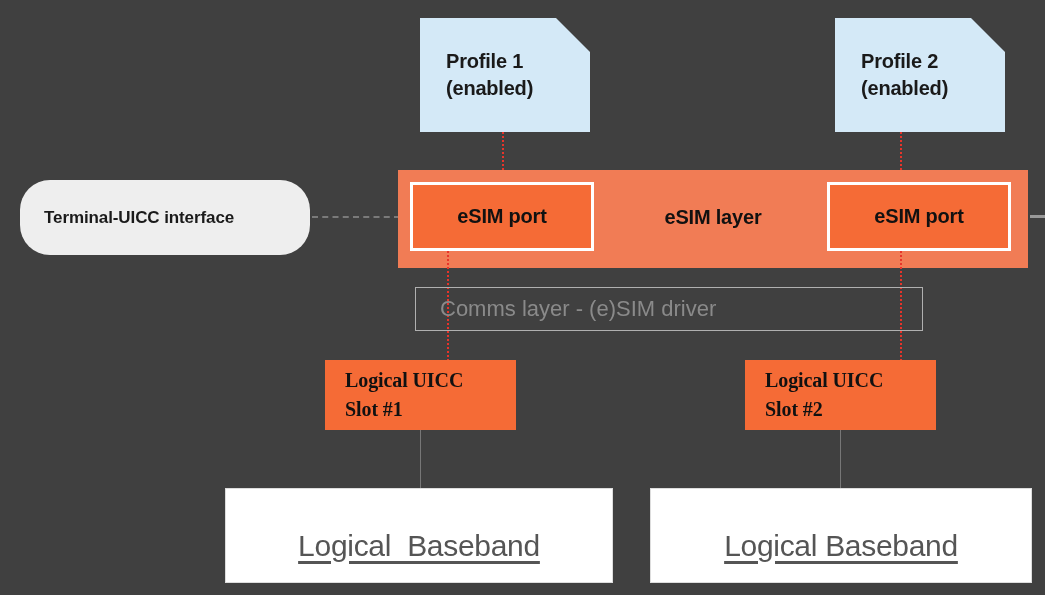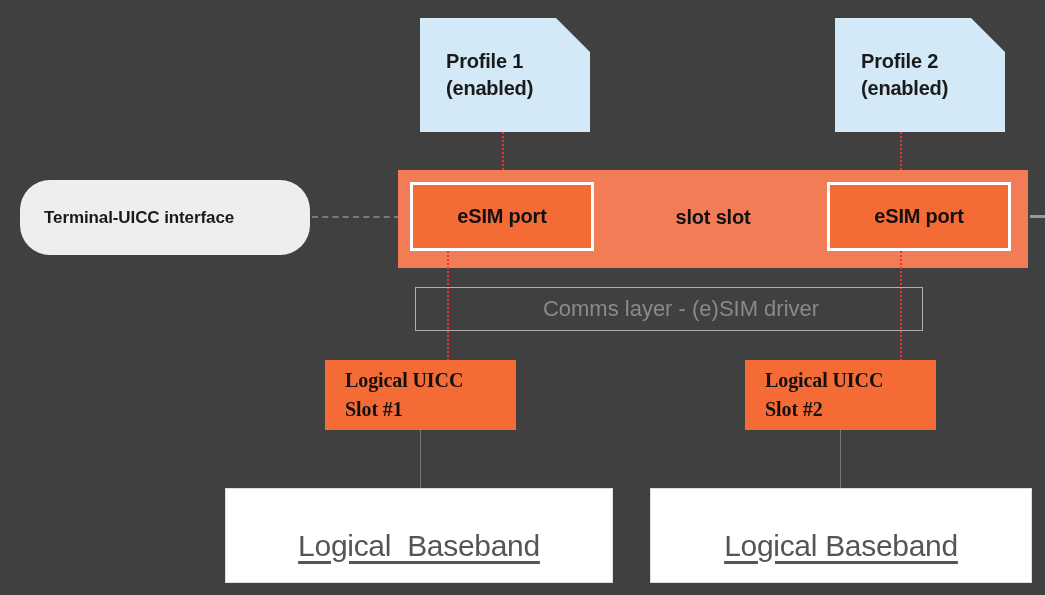--- a/index.html
+++ b/index.html
@@ -82,21 +82,20 @@
     letter-spacing: -0.1px;
   }
 
   
   .comms-box {
     border: 1px solid #b0b0b0;
     background: transparent;
     box-sizing: border-box;
     display: flex;
     align-items: center;
-    justify-content: center;
     padding-left: 24px;
   }
   .comms-label {
     font-size: 22px;
     font-weight: normal;
     color: #8a8a8a;
     letter-spacing: 0px;
   }
 
   
@@ -173,21 +172,21 @@
   <div class="abs dotted-v" style="left:502px; top:132px; height:50px;"></div>
   <div class="abs dotted-v" style="left:900px; top:132px; height:50px;"></div>
 
   <div class="abs terminal-box" style="left:20px; top:180px; width:290px; height:75px;">
     <div class="terminal-label">Terminal-UICC interface</div>
   </div>
 
   <div class="abs dashed-h" style="left:312px; top:216px; width:88px;"></div>
 
   <div class="abs slot-bar" style="left:398px; top:170px; width:630px; height:98px;">
-    <div class="abs slot-title" style="left:210px; top:36px; width:210px;">slot slot</div>
+    <div class="abs slot-title" style="left:210px; top:36px; width:210px;">eSIM layer</div>
   </div>
 
   <div class="abs port-box" style="left:410px; top:182px; width:184px; height:69px;">
     <div class="port-label">eSIM port</div>
   </div>
 
   <div class="abs port-box" style="left:827px; top:182px; width:184px; height:69px;">
     <div class="port-label">eSIM port</div>
   </div>
 

